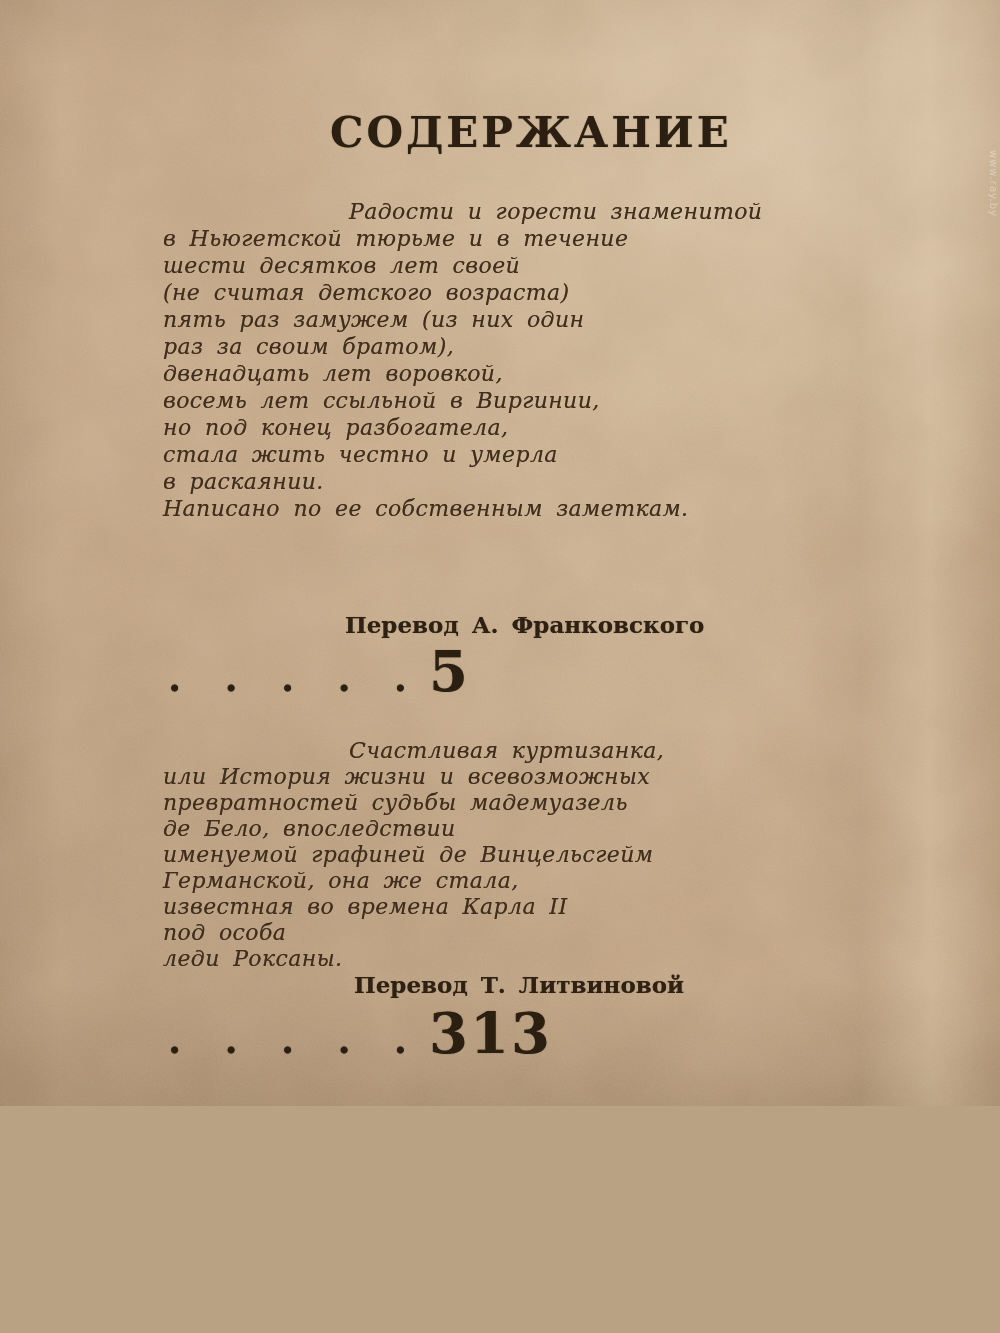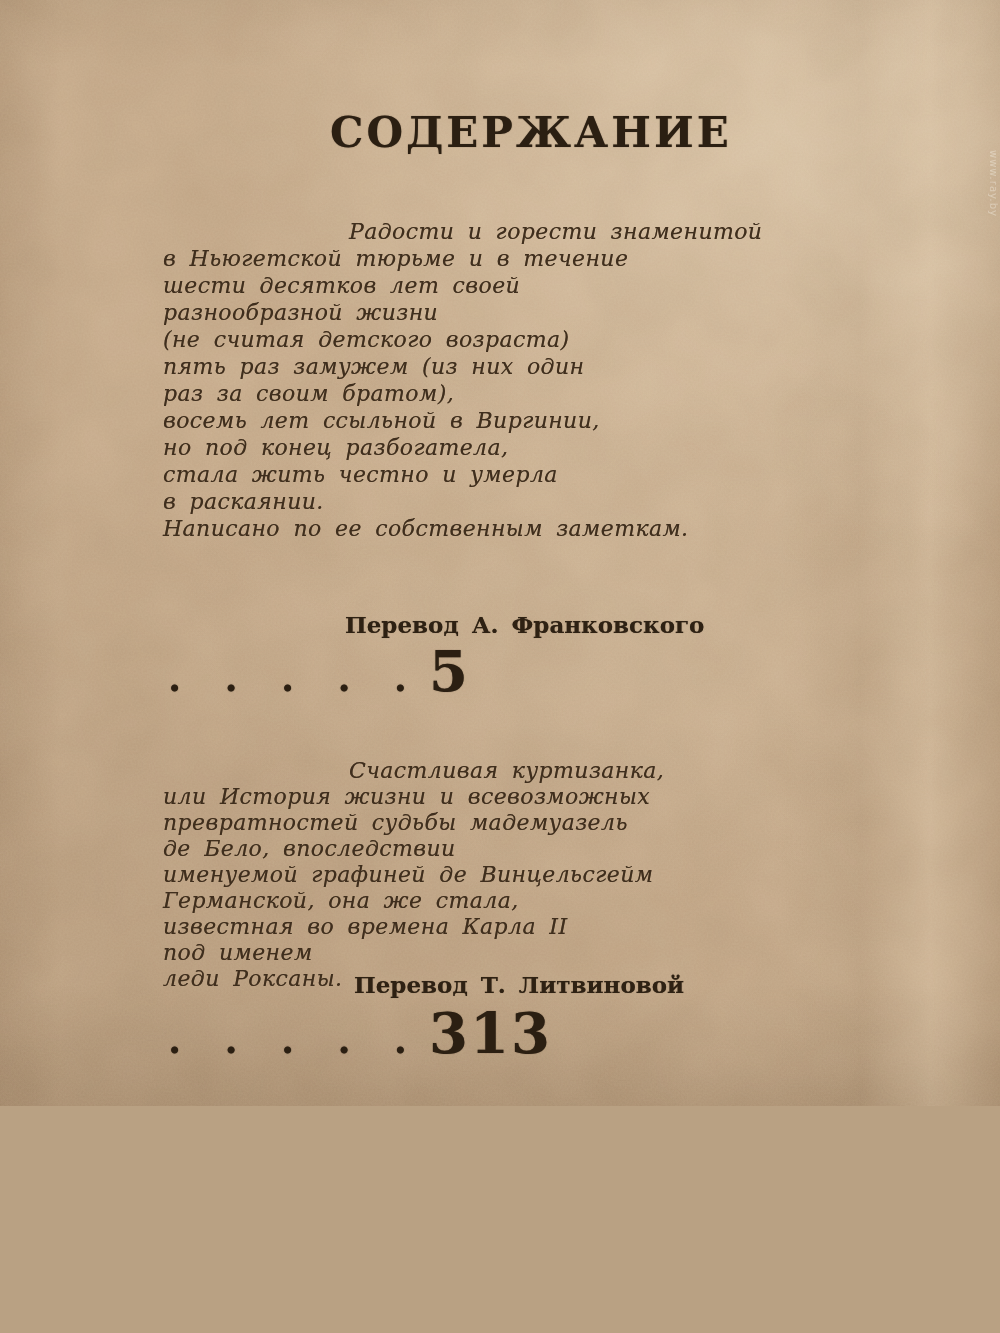--- a/index.html
+++ b/index.html
@@ -39,21 +39,20 @@
     white-space:nowrap;
   }
   .entry-lines{
     position:absolute;left:163px;width:540px;
     font-style:italic;
     font-size:22px;line-height:27px;
     color:#3f2e1d;
     word-spacing:6px;letter-spacing:.4px;
     text-shadow:0 0 .6px rgba(63,46,29,.6);
     white-space:nowrap;
-    margin-top:20px;
   }
   .entry-lines.first{top:198px;}
   .entry-lines.second{top:738px;line-height:26px;}
   .entry-lines .line:first-child{text-indent:186px;}
   .translator{
     position:absolute;
     font-size:23px;font-weight:bold;word-spacing:5px;
     color:#2e2113;
     text-shadow:0 0 .7px rgba(46,33,19,.6);
     white-space:nowrap;
@@ -113,45 +112,45 @@
     </filter>
     <rect width="100%" height="100%" filter="url(#grain)"></rect>
   </svg>
 
   <div class="page-title">СОДЕРЖАНИЕ</div>
 
   <div class="entry-lines first">
       <div class="line">Радости и горести знаменитой</div>
       <div class="line">в Ньюгетской тюрьме и в течение</div>
       <div class="line">шести десятков лет своей</div>
-      <div class="line">разнообразной жизни</div>
       <div class="line">(не считая детского возраста)</div>
       <div class="line">пять раз замужем (из них один</div>
       <div class="line">раз за своим братом),</div>
+      <div class="line">двенадцать лет воровкой,</div>
       <div class="line">восемь лет ссыльной в Виргинии,</div>
       <div class="line">но под конец разбогатела,</div>
       <div class="line">стала жить честно и умерла</div>
       <div class="line">в раскаянии.</div>
       <div class="line">Написано по ее собственным заметкам.</div>
     </div>
   <div class="translator first">Перевод А. Франковского</div>
   <div class="dots-line first">
     <span class="dots">. . . . .</span>
     <span class="pagenum">5</span>
   </div>
 
   <div class="entry-lines second">
       <div class="line">Счастливая куртизанка,</div>
       <div class="line">или История жизни и всевозможных</div>
       <div class="line">превратностей судьбы мадемуазель</div>
       <div class="line">де Бело, впоследствии</div>
       <div class="line">именуемой графиней де Винцельсгейм</div>
       <div class="line">Германской, она же стала,</div>
       <div class="line">известная во времена Карла II</div>
-      <div class="line">под именем</div>
+      <div class="line">под особа</div>
       <div class="line">леди Роксаны.</div>
     </div>
   <div class="translator second">Перевод Т. Литвиновой</div>
   <div class="dots-line second">
     <span class="dots">. . . . .</span>
     <span class="pagenum">313</span>
   </div>
 
   <svg class="ornament wing" width="150" height="148" viewBox="0 0 150 148" xmlns="http://www.w3.org/2000/svg">
     <path d="M82 6 C86 16 82 24 70 33 C62 39 52 43 47 52 C43 45 36 44 31 50 C37 57 40 64 36 71 C30 65 23 65 19 71 C27 79 30 86 26 93 C20 87 13 88 9 95 C14 106 24 114 38 120 C62 130 96 132 119 123 C131 118 139 109 141 99 C135 104 127 104 121 99 C117 77 108 48 97 28 C92 19 87 11 82 6 Z"></path>

